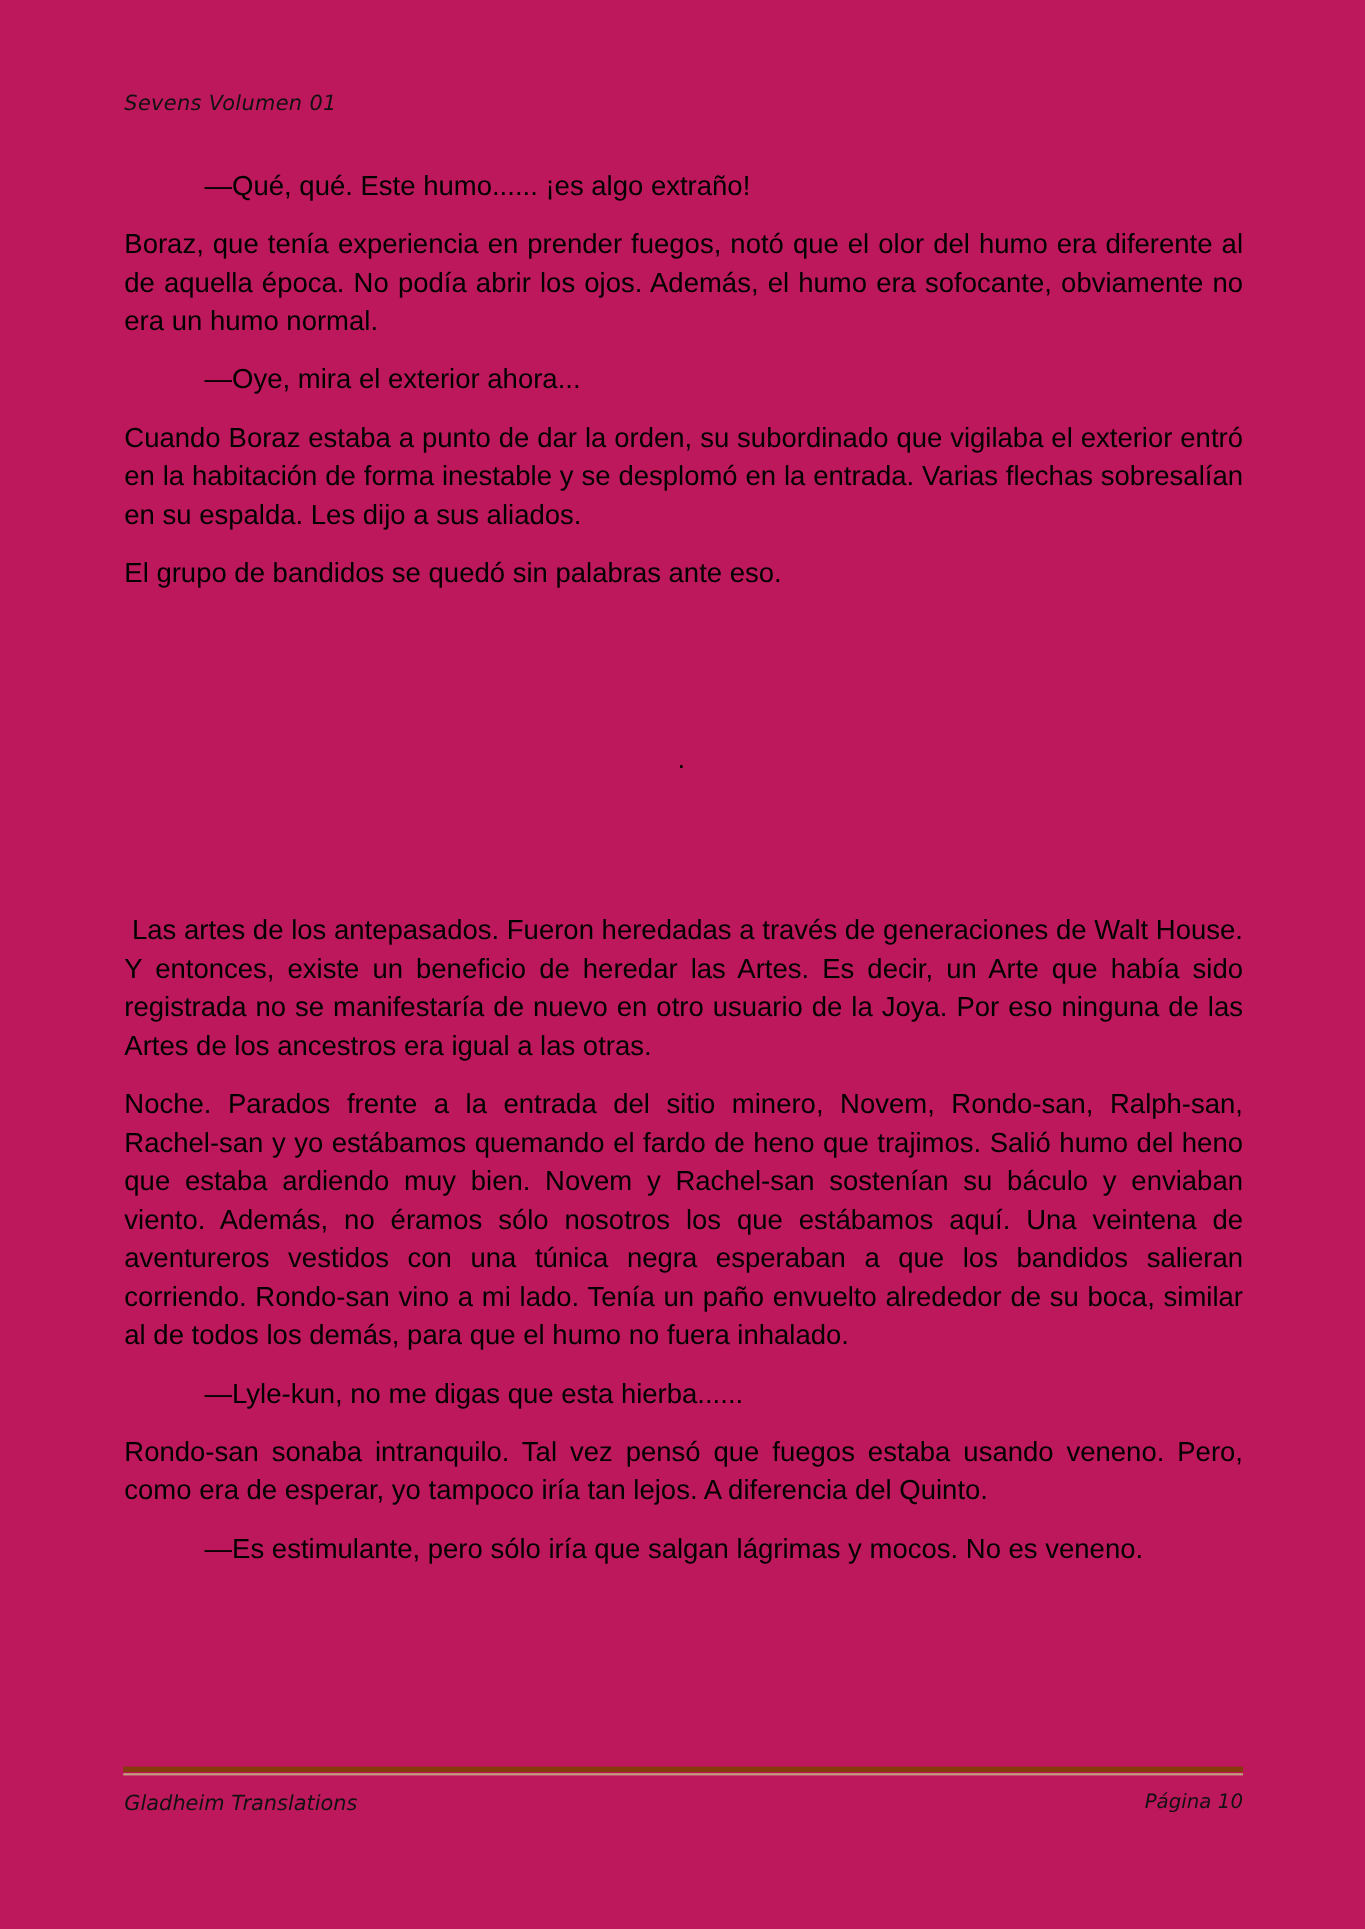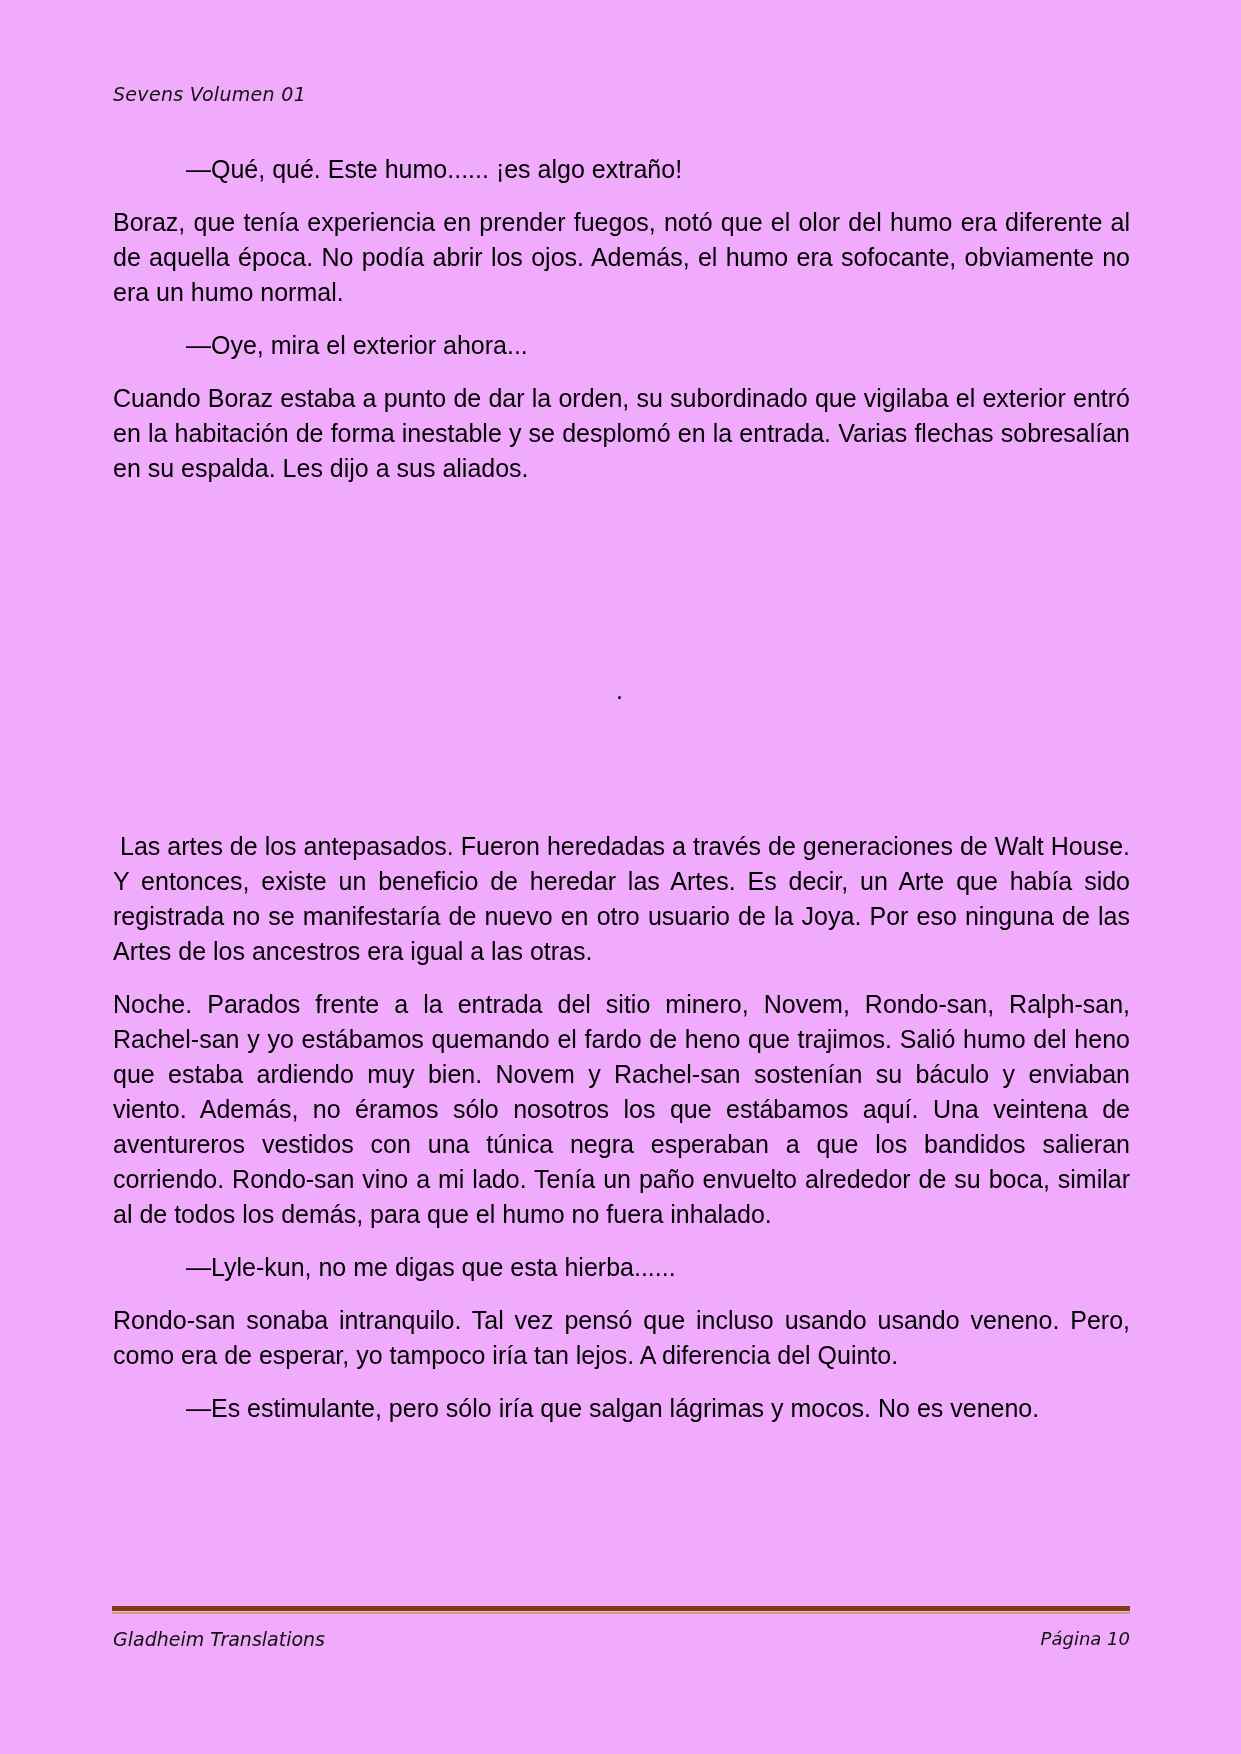--- a/index.html
+++ b/index.html
@@ -1,17 +1,17 @@
 <!DOCTYPE html>
 <html><head>
 <meta charset="utf-8">
 <style>
   html, body { margin: 0; padding: 0; background: #ffffff; }
   body { width: 1241px; height: 1754px; position: relative; overflow: hidden; }
-  .page { position: absolute; left: 0; top: 0; width: 1241px; height: 1754px; background: #f0abfc; }
+  .page { position: absolute; left: 0; top: 0; width: 1241px; height: 1754px; background: #be185d; }
   .header {
     position: absolute; left: 113px; top: 83px;
     font-family: "DejaVu Sans", sans-serif; font-style: italic; font-size: 19px;
     color: #111; letter-spacing: 0.3px;
   }
   .body {
     position: absolute; left: 113px; top: 152px; width: 1017px;
     font-family: "Liberation Sans", sans-serif; font-size: 25px; line-height: 35px;
     color: #000; text-align: justify;
   }
@@ -41,29 +41,30 @@
 <body>
 
 <div class="page">
   <div class="header">Sevens Volumen 01</div>
 
   <div class="body">
     <p class="dialog last-left">—Qué, qué. Este humo...... ¡es algo extraño!</p>
     <p class="gap-s last-left">Boraz, que tenía experiencia en prender fuegos, notó que el olor del humo era diferente al de aquella época. No podía abrir los ojos. Además, el humo era sofocante, obviamente no era un humo normal.</p>
     <p class="dialog gap-s last-left">—Oye, mira el exterior ahora...</p>
     <p class="gap-s last-left">Cuando Boraz estaba a punto de dar la orden, su subordinado que vigilaba el exterior entró en la habitación de forma inestable y se desplomó en la entrada. Varias flechas sobresalían en su espalda. Les dijo a sus aliados.</p>
+    <p class="gap-s last-left">El grupo de bandidos se quedó sin palabras ante eso.</p>
   </div>
 
   <div class="sep">.</div>
 
   <div class="p4">
     <p class="last-left" style="white-space:pre-wrap;"> Las artes de los antepasados. Fueron heredadas a través de generaciones de Walt House. Y entonces, existe un beneficio de heredar las Artes. Es decir, un Arte que había sido registrada no se manifestaría de nuevo en otro usuario de la Joya. Por eso ninguna de las Artes de los ancestros era igual a las otras.</p>
     <p class="gap-s last-left">Noche. Parados frente a la entrada del sitio minero, Novem, Rondo-san, Ralph-san, Rachel-san y yo estábamos quemando el fardo de heno que trajimos. Salió humo del heno que estaba ardiendo muy bien. Novem y Rachel-san sostenían su báculo y enviaban viento. Además, no éramos sólo nosotros los que estábamos aquí. Una veintena de aventureros vestidos con una túnica negra esperaban a que los bandidos salieran corriendo. Rondo-san vino a mi lado. Tenía un paño envuelto alrededor de su boca, similar al de todos los demás, para que el humo no fuera inhalado.</p>
     <p class="dialog gap-s last-left">—Lyle-kun, no me digas que esta hierba......</p>
-    <p class="gap-s last-left">Rondo-san sonaba intranquilo. Tal vez pensó que incluso usando usando veneno. Pero, como era de esperar, yo tampoco iría tan lejos. A diferencia del Quinto.</p>
+    <p class="gap-s last-left">Rondo-san sonaba intranquilo. Tal vez pensó que fuegos estaba usando veneno. Pero, como era de esperar, yo tampoco iría tan lejos. A diferencia del Quinto.</p>
     <p class="dialog gap-s last-left">—Es estimulante, pero sólo iría que salgan lágrimas y mocos. No es veneno.</p>
   </div>
 
   <div class="rule-thick"></div>
   <div class="rule-thin"></div>
   <div class="footer-left">Gladheim Translations</div>
   <div class="footer-right">Página 10</div>
 </div>
 
 </body></html>

